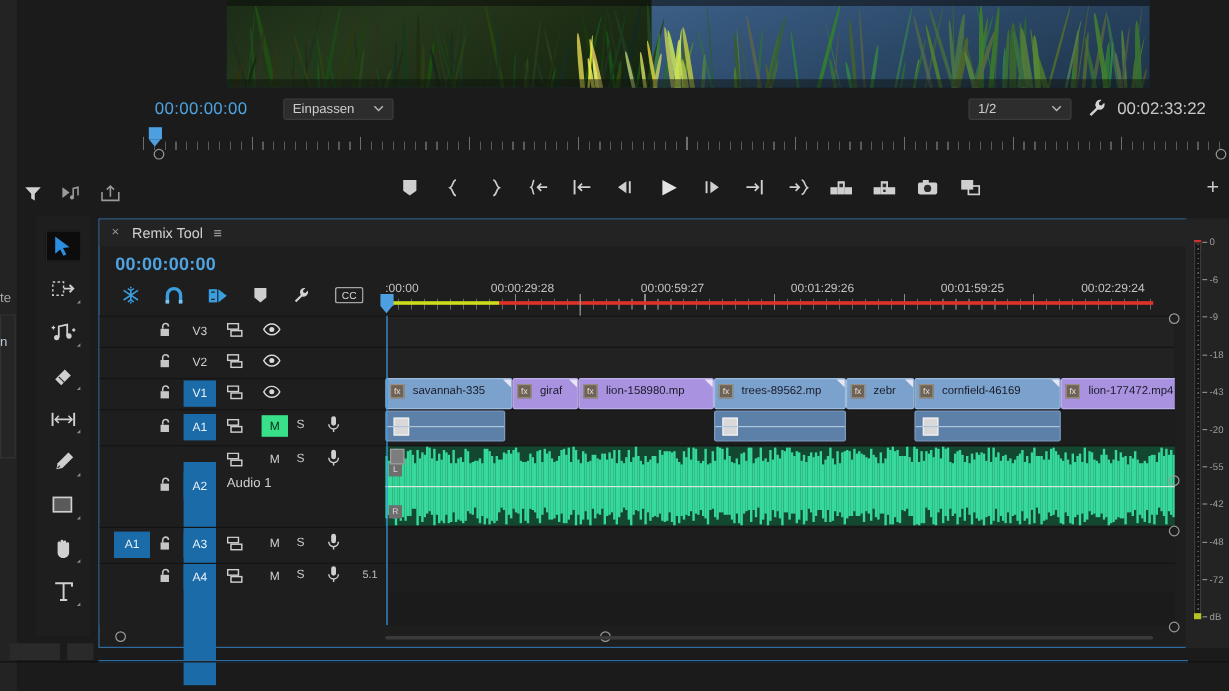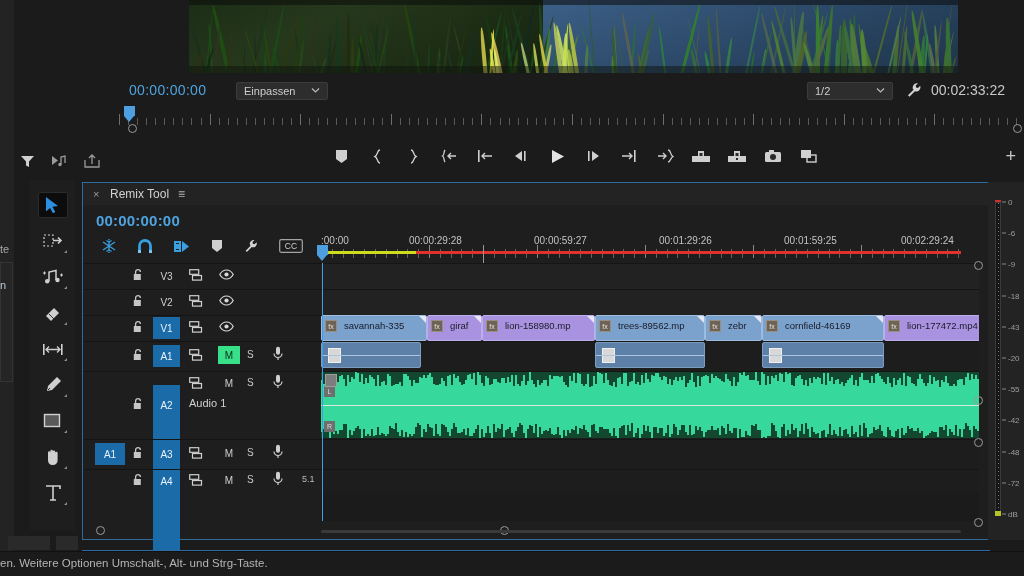--- a/index.html
+++ b/index.html
@@ -1652,17 +1652,14 @@
         <div class="ml" style="top:90%">-72</div>
         <div class="mtick" style="top:100%"></div>
         <div class="ml" style="top:100%">dB</div>
       </div>
   </div>
 
   <div class="sb-blue"></div>
   <div class="sb-box1"></div>
   <div class="sb-box2"></div>
   <div class="sb-divider"></div>
-  <div class="statusbar">
-    <div class="status-text">en. Weitere Optionen Umschalt-, Alt- und Strg-Taste.</div>
-  </div>
 
 </div>
 
 </body></html>

